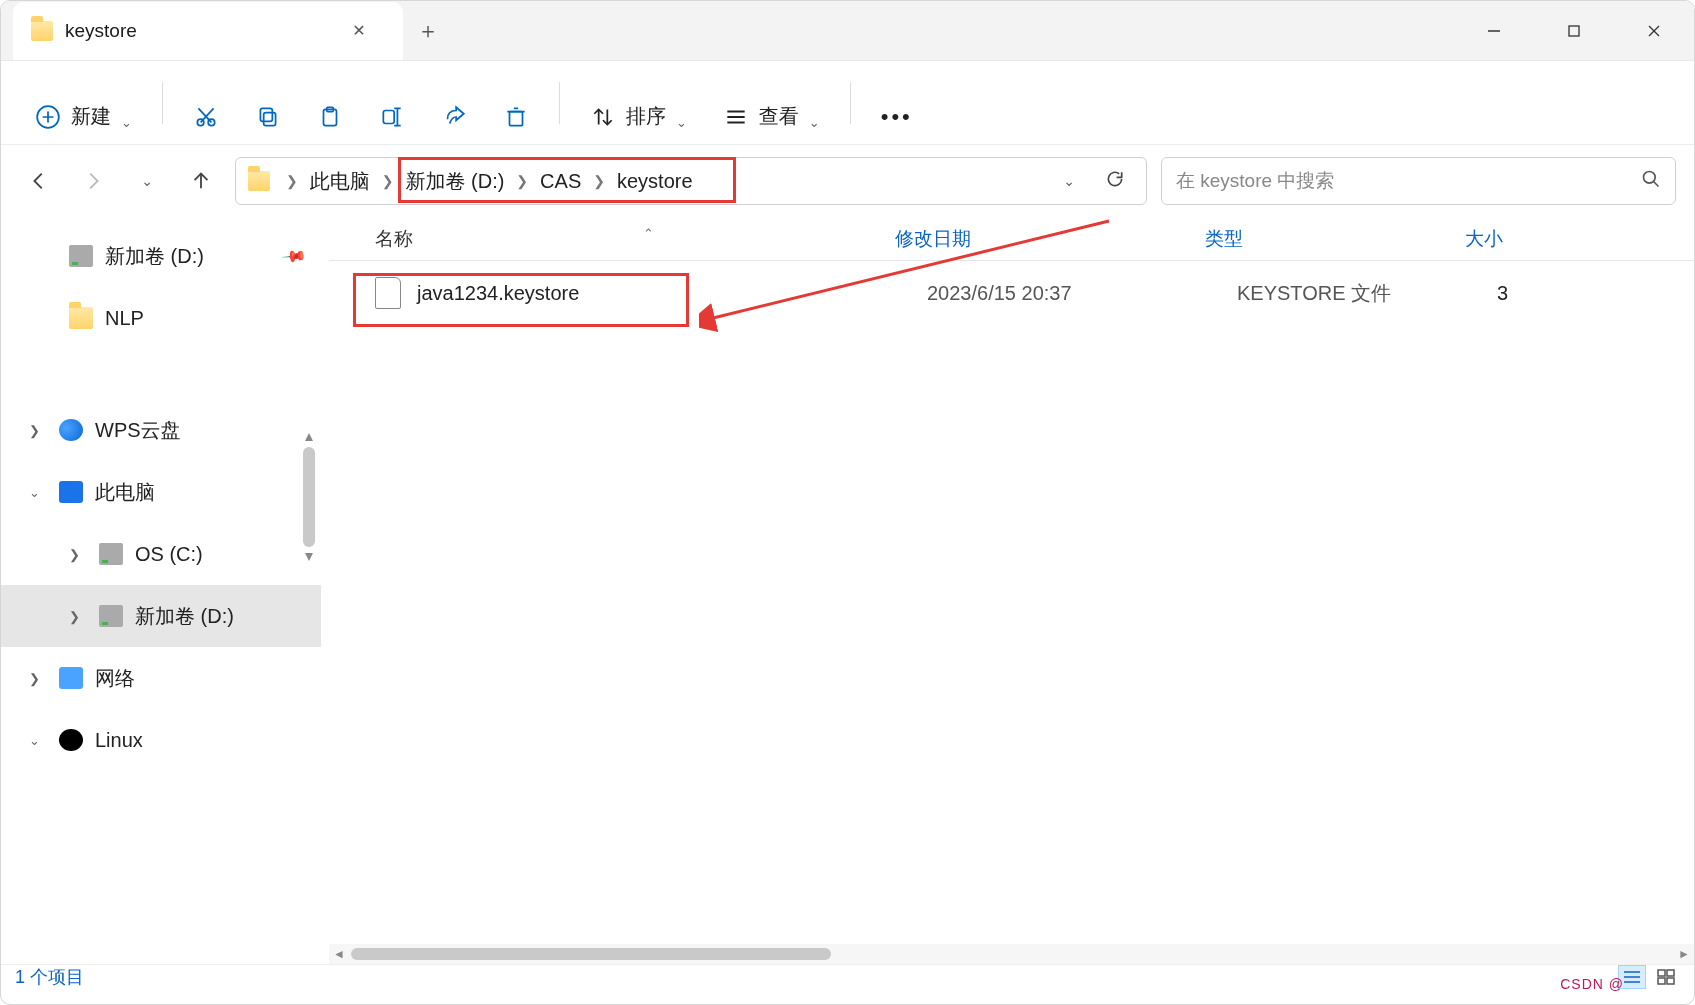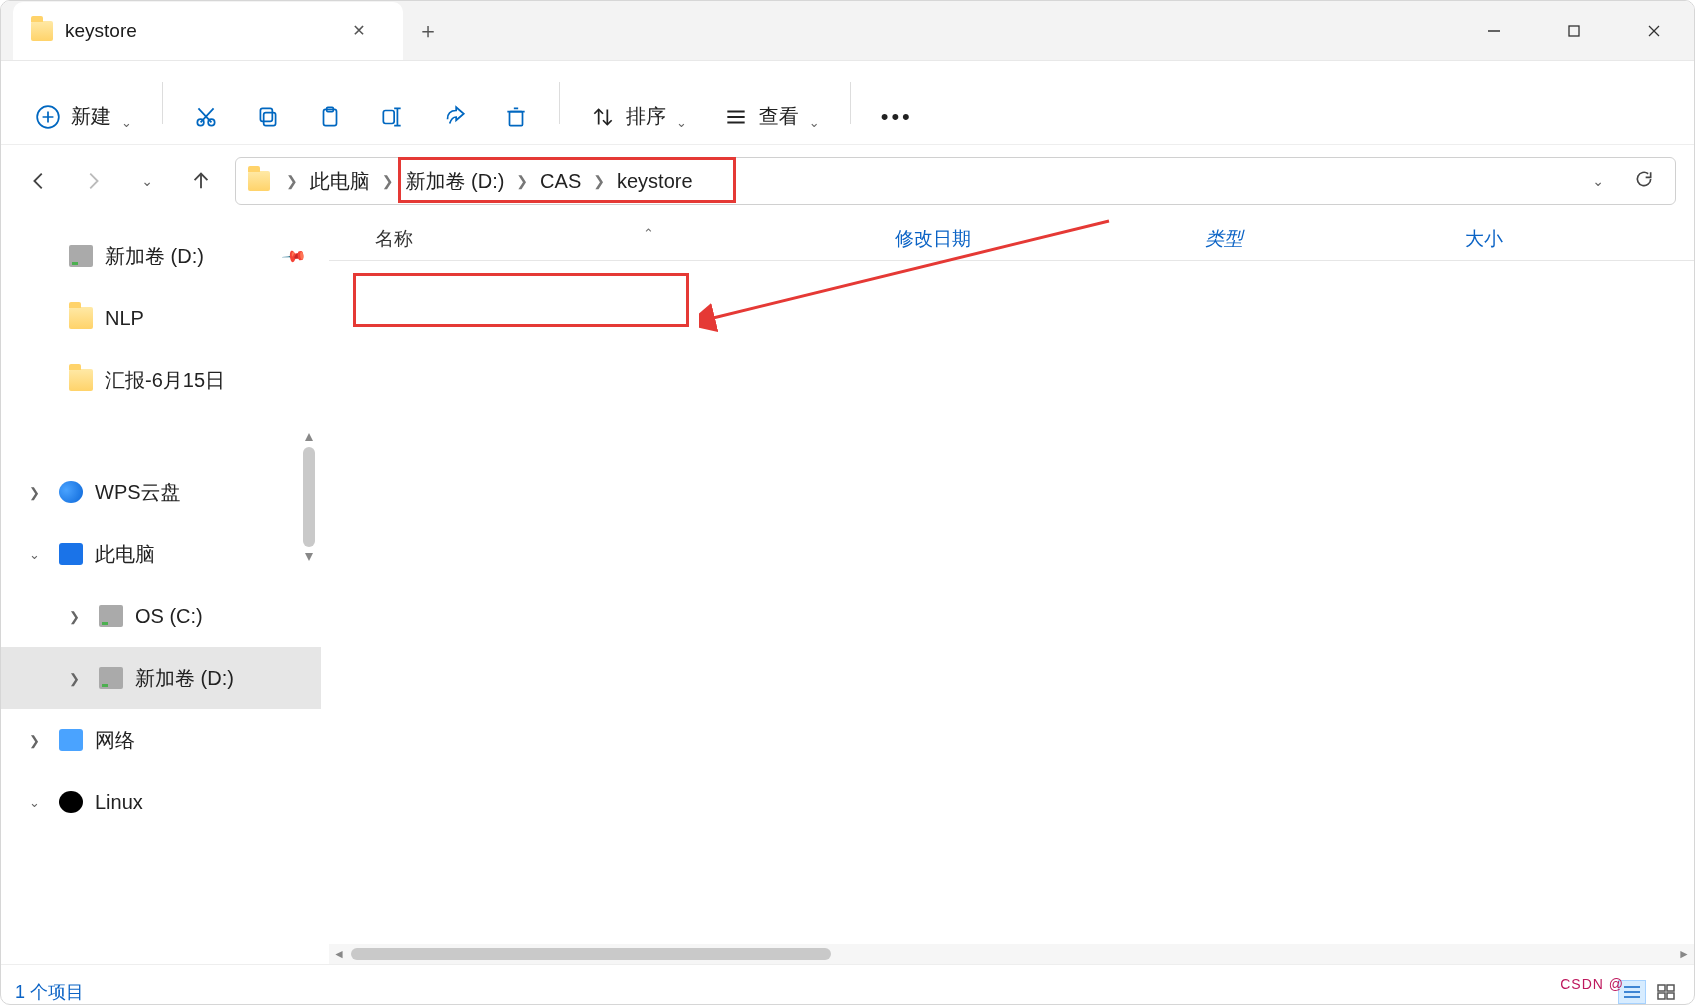--- a/index.html
+++ b/index.html
@@ -67,39 +67,39 @@
   
   .divider { width:8px; background:transparent; position:relative;}
 
   
   .content { flex:1; position:relative;}
   .headers { height:44px; display:flex; align-items:center; border-bottom:1px solid #e6e6e6; padding-left:46px;}
   .col-name { width:520px; font-size:19px; color:#333; display:flex; align-items:flex-start; gap:230px;}
   .col-name .sorti { color:#777; font-size:13px;}
   .col { font-size:19px; color:#0b63c5; }
   .col.date { width:310px;}
-  .col.type { width:260px;font-style:italic;}
+  .col.type { width:260px;}
   .col.size { width:100px;}
   .file-row { display:flex; align-items:center; padding-left:46px; height:64px; font-size:20px; color:#222;}
   .file-ico { width:26px; height:32px; border:1px solid #888; border-radius:2px 6px 2px 2px; background:#fff; margin-right:16px;}
   .file-name { width:510px;}
   .file-date { width:310px; color:#555;}
   .file-type { width:260px; color:#555;}
   .overlay-red.filebox { top:56px; left:24px; width:336px; height:54px;}
 
   
   .arrow-svg { position:absolute; top:2px; left:370px; width:430px; height:130px; pointer-events:none;}
 
   
   .hscroll { position:absolute; bottom:0; left:0; right:0; height:20px; background:#f6f6f6; display:flex; align-items:center;}
   .hscroll .thumb { height:12px; background:#c9c9c9; border-radius:6px; width:480px; margin-left:2px;}
   .hscroll .arrow { width:20px; text-align:center; color:#888; font-size:12px;}
 
   
-  .statusbar { position:absolute; bottom:0; left:0; right:0; height:40px; border-top:1px solid #eee; display:flex; align-items:flex-end; padding:0 14px; font-size:18px; color:#0b63c5;gap:14px;}
+  .statusbar { position:absolute; bottom:0; left:0; right:0; height:40px; border-top:1px solid #eee; display:flex; align-items:flex-start; padding:0 14px; font-size:18px; color:#0b63c5;gap:14px;}
   .statusbar .right { margin-left:auto; display:flex; gap:6px;}
   .view-ico { width:28px; height:24px; display:flex; align-items:center; justify-content:center; border:1px solid transparent;}
   .view-ico.active { background:#d7ecff; border-color:#a6d2ff; color:#0b63c5;}
   .watermark { position:absolute; right:70px; bottom:12px; font-size:14px; color:#be185d; letter-spacing:1px;}
 </style>
 </head>
 <body>
 
 <div class="titlebar">
   <div class="tab">
@@ -233,38 +233,41 @@
     <span class="bc-sep">❯</span>
     <span class="bc-seg">keystore</span>
     <div class="overlay-red bc"></div>
     <span class="bc-drop">⌄</span>
     <span class="refresh-btn"><svg width="20" height="20" viewBox="0 0 24 24" fill="none" stroke="#444" stroke-width="2">
           <path d="M20 12a8 8 0 1 1-3-6.3"></path>
           <polyline points="20,4 20,10 14,10"></polyline>
         </svg></span>
   </div>
 
+  <div class="search-box">
+    <span>在 keystore 中搜索</span>
+    <span class="sicon"><svg width="20" height="20" viewBox="0 0 24 24" fill="none" stroke="#555" stroke-width="2">
+          <circle cx="10" cy="10" r="7"></circle>
+          <line x1="15" y1="15" x2="21" y2="21"></line>
+        </svg></span>
+  </div>
 </div>
 
 <div class="main">
   <div class="sidebar">
     <div class="sb-list">
       <div class="sb-item pin-row">
         <span class="ic ic-drive"></span>
         <span>新加卷 (D:)</span>
         <span class="pin">📌</span>
       </div>
       <div class="sb-item pin-row">
         <span class="ic ic-folder"></span>
         <span>NLP</span>
       </div>
-      <div class="sb-item pin-row">
-        <span class="ic ic-folder"></span>
-        <span>汇报-6月15日</span>
-      </div>
       <div style="height:50px"></div>
       <div class="sb-item">
         <span class="exp">❯</span>
         <span class="ic ic-cloud"></span>
         <span>WPS云盘</span>
       </div>
       <div class="sb-item">
         <span class="exp">⌄</span>
         <span class="ic ic-pc"></span>
         <span>此电脑</span>
@@ -299,20 +302,27 @@
     <div class="headers">
       <div class="col-name">
         <span>名称</span>
         <span class="sorti">⌃</span>
       </div>
       <div class="col date"><span>修改日期</span></div>
       <div class="col type"><span>类型</span></div>
       <div class="col size"><span>大小</span></div>
     </div>
 
+    <div class="file-row">
+      <span class="file-ico"></span>
+      <span class="file-name">java1234.keystore</span>
+      <span class="file-date">2023/6/15 20:37</span>
+      <span class="file-type">KEYSTORE 文件</span>
+      <span class="file-size">3</span>
+    </div>
 
     <div class="overlay-red filebox"></div>
 
     <svg class="arrow-svg">
       <defs>
           <marker id="ah" markerWidth="10" markerHeight="10" refX="2" refY="5" orient="auto">
             <path d="M0,0 L10,5 L0,10 Z" fill="#e53935"></path>
           </marker>
         </defs>
       <line x1="410" y1="2" x2="10" y2="100" stroke="#e53935" stroke-width="3" marker-end="url(#ah)"></line>

